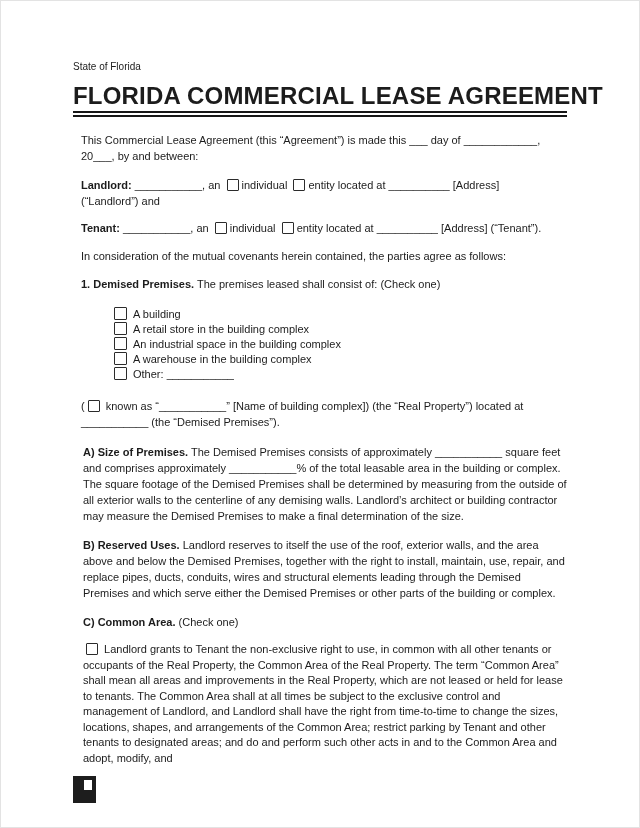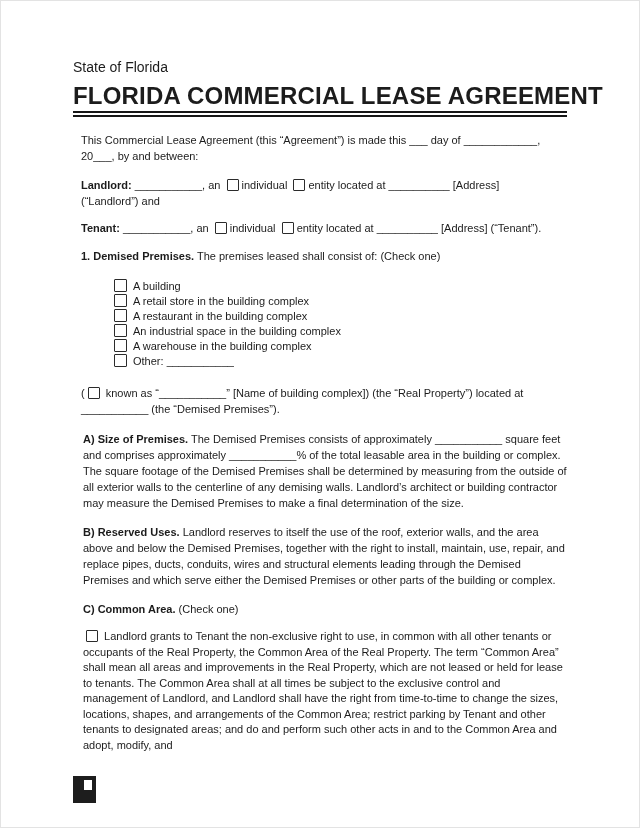--- a/index.html
+++ b/index.html
@@ -7,21 +7,21 @@
     position:relative;
     width:640px;height:828px;
     background:#ffffff;
     box-sizing:border-box;
     border:1px solid #e3e3e3;
     font-family:"Liberation Sans","DejaVu Sans",sans-serif;
     font-size:11px;line-height:16px;color:#1c1c1c;
     overflow:hidden;
   }
   .content{padding:58px 72px 0 72px;}
-  .state{font-size:14px;}
+  .state{font-size:10px;}
   .doc-title{
     margin:9px 0 0 0;
     font-size:24px;font-weight:bold;letter-spacing:.2px;
     line-height:24px;white-space:nowrap;
   }
   .title-rule{
     margin-top:3px;height:2px;
     border-top:2.5px solid #161616;
     border-bottom:2.5px solid #161616;
   }
@@ -66,27 +66,27 @@
 
     <h1 class="doc-title">FLORIDA COMMERCIAL LEASE AGREEMENT</h1>
     <div class="title-rule"></div>
 
     <p class="p-intro">This Commercial Lease Agreement (this “Agreement”) is made this ___ day of ____________, 20___, by and between:</p>
 
     <p class="p-party"><b>Landlord:</b><span> ___________</span><span>, an</span> <span class="cb"></span><span>individual</span> <span class="cb"></span><span>entity located at</span> <span>__________</span> <span>[Address] (“Landlord”) and</span></p>
 
     <p class="p-party tenant"><b>Tenant:</b><span> ___________</span><span>, an</span> <span class="cb"></span><span>individual</span> <span class="cb"></span><span>entity located at</span> <span>__________</span> <span>[Address] (“Tenant”).</span></p>
 
+    <p class="p-consider">In consideration of the mutual covenants herein contained, the parties agree as follows:</p>
 
     <p class="p-heading1"><b>1. Demised Premises.</b> <span>The premises leased shall consist of: (Check one)</span></p>
 
     <div class="checklist">
       <div class="check-row"><span class="cb"></span><span>A </span><span class="u">building</span><span></span></div>
       <div class="check-row"><span class="cb"></span><span>A </span><span class="u">retail store</span><span> in the building complex</span></div>
-      <div class="check-row"><span class="cb"></span><span>A </span><span class="u">restaurant</span><span> in the building complex</span></div>
       <div class="check-row"><span class="cb"></span><span>An </span><span class="u">industrial space</span><span> in the building complex</span></div>
       <div class="check-row"><span class="cb"></span><span>A </span><span class="u">warehouse</span><span> in the building complex</span></div>
       <div class="check-row"><span class="cb"></span><span>Other: </span><span class="u"></span><span>___________</span></div>
     </div>
 
     <p class="p-knownas"><span>(</span><span class="cb"></span> <span>known as “___________” [Name of building complex]) (the “Real Property”) located at ___________ (the “Demised Premises”).</span></p>
 
     <p class="sub a"><b>A) Size of Premises.</b> <span>The Demised Premises consists of approximately ___________ square feet and comprises approximately ___________% of the total leasable area in the building or complex. The square footage of the Demised Premises shall be determined by measuring from the outside of all exterior walls to the centerline of any demising walls. Landlord’s architect or building contractor may measure the Demised Premises to make a final determination of the size.</span></p>
 
     <p class="sub b"><b>B) Reserved Uses.</b> <span>Landlord reserves to itself the use of the roof, exterior walls, and the area above and below the Demised Premises, together with the right to install, maintain, use, repair, and replace pipes, ducts, conduits, wires and structural elements leading through the Demised Premises and which serve either the Demised Premises or other parts of the building or complex.</span></p>

